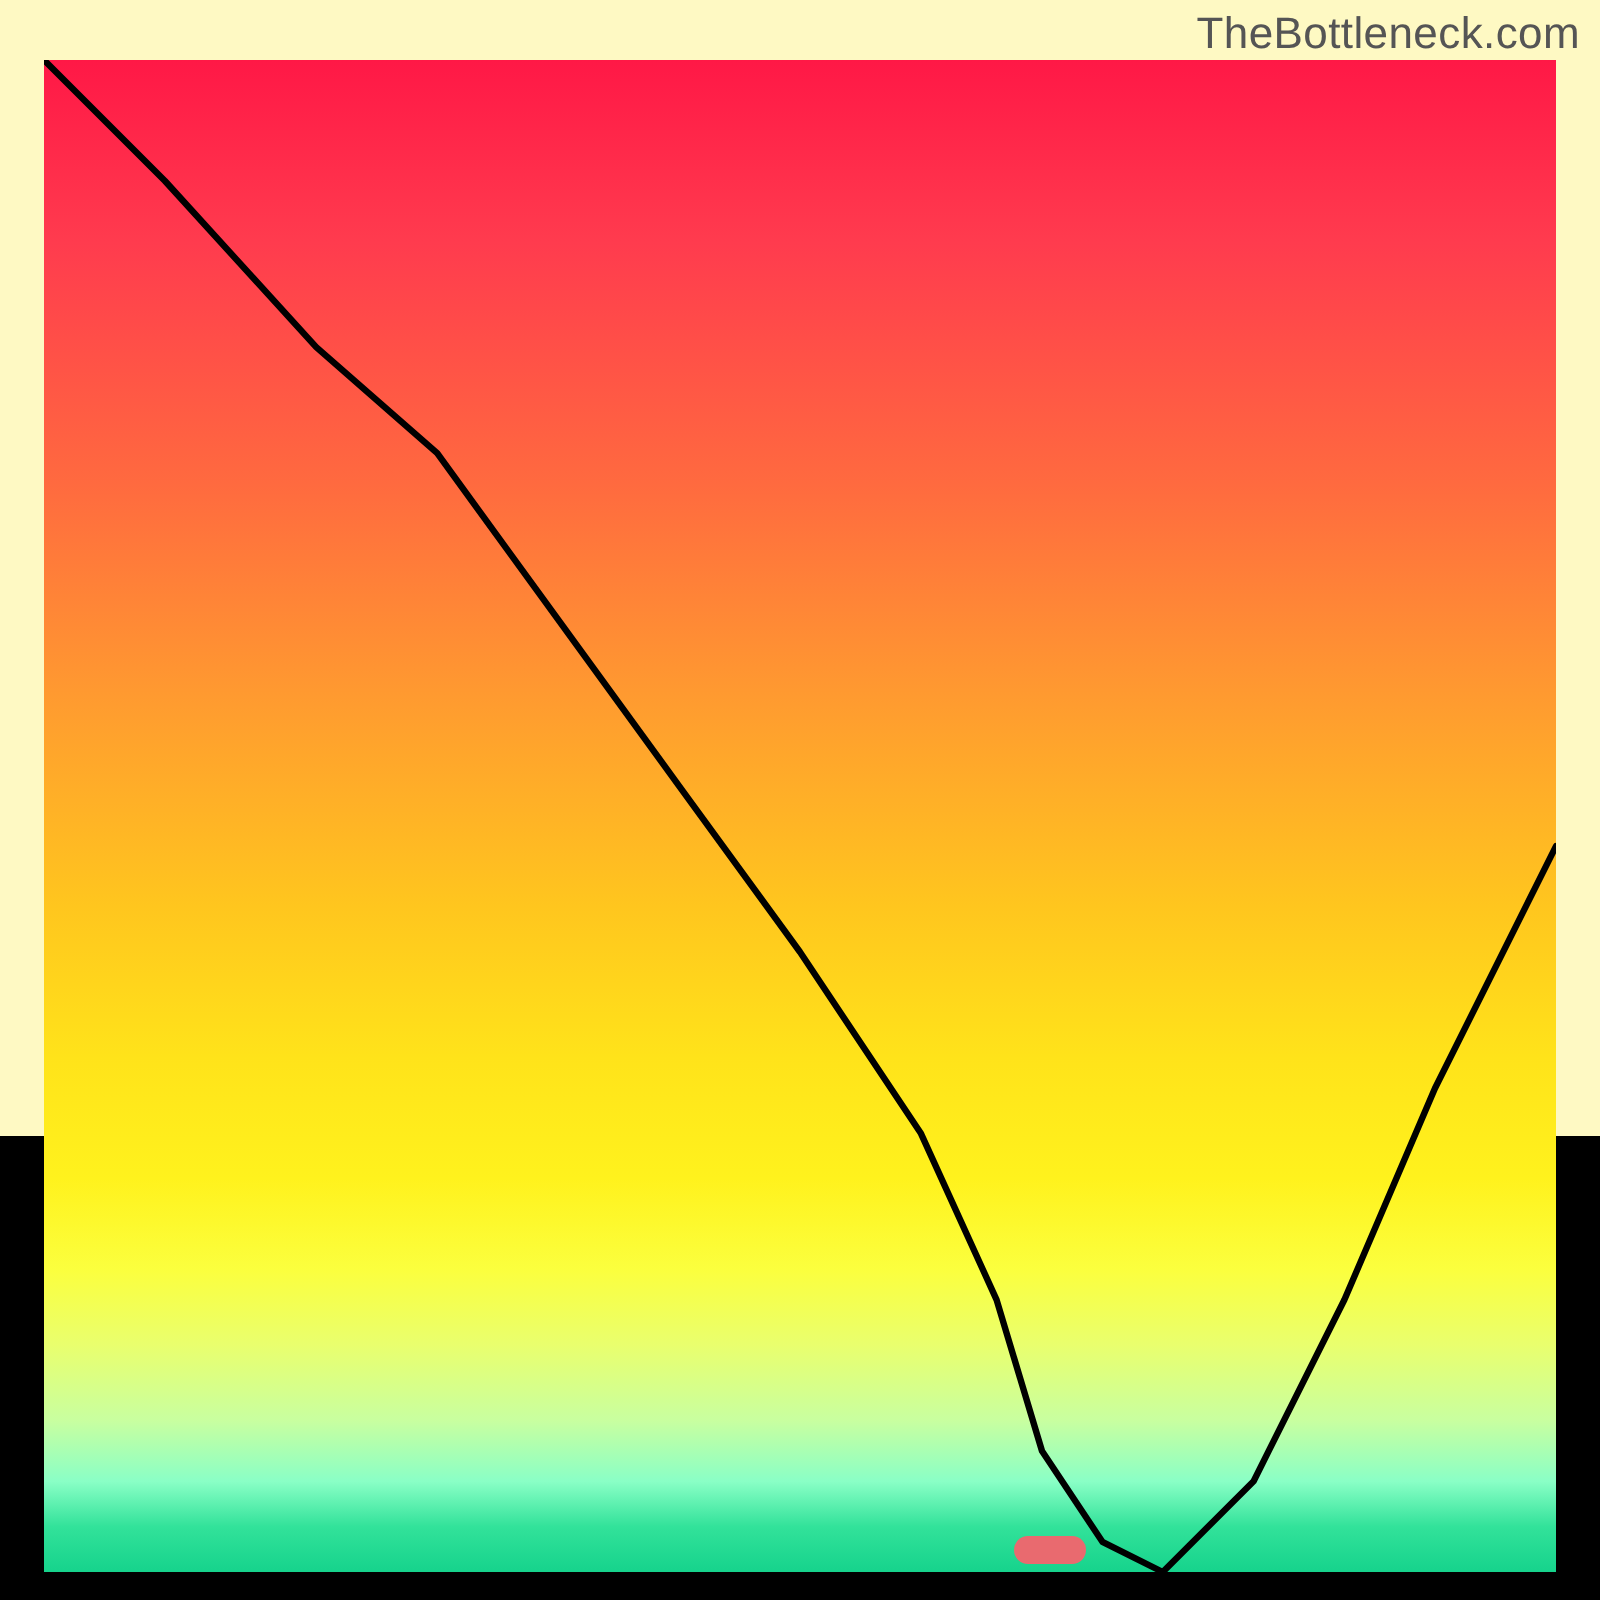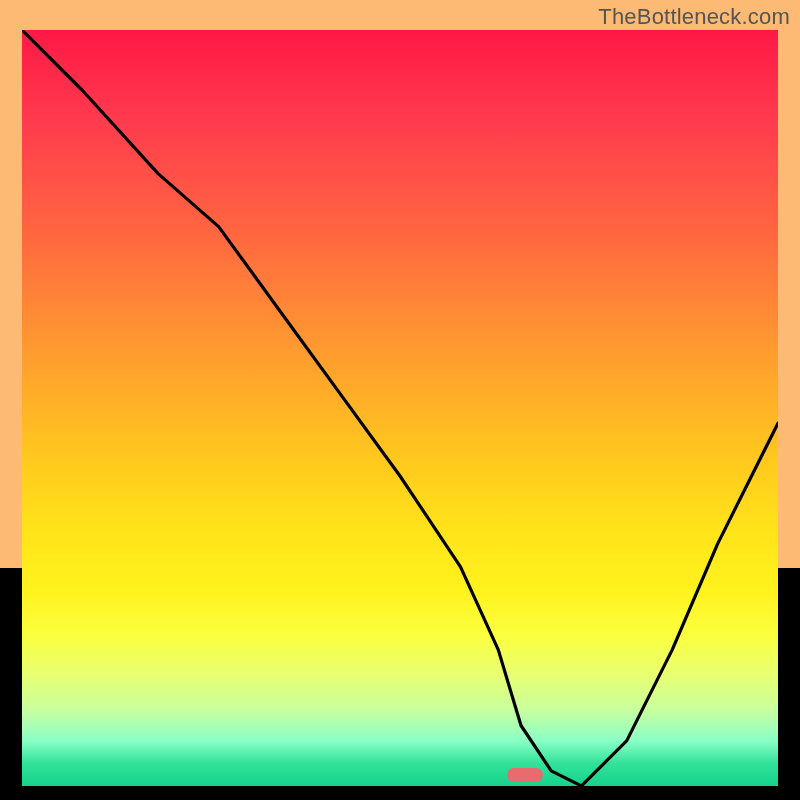--- a/index.html
+++ b/index.html
@@ -8,21 +8,21 @@
     width: 800px;
     height: 800px;
     background: #000;
     font-family: Arial, Helvetica, sans-serif;
     overflow: hidden;
   }
   .frame {
     position: relative;
     width: 800px;
     height: 568px;
-    background: #fdba74;
+    background: #fef9c3;
   }
   .watermark {
     position: absolute;
     top: 4px;
     right: 10px;
     color: #555;
     font-size: 22px;
     font-weight: 500;
     letter-spacing: 0.2px;
   }

